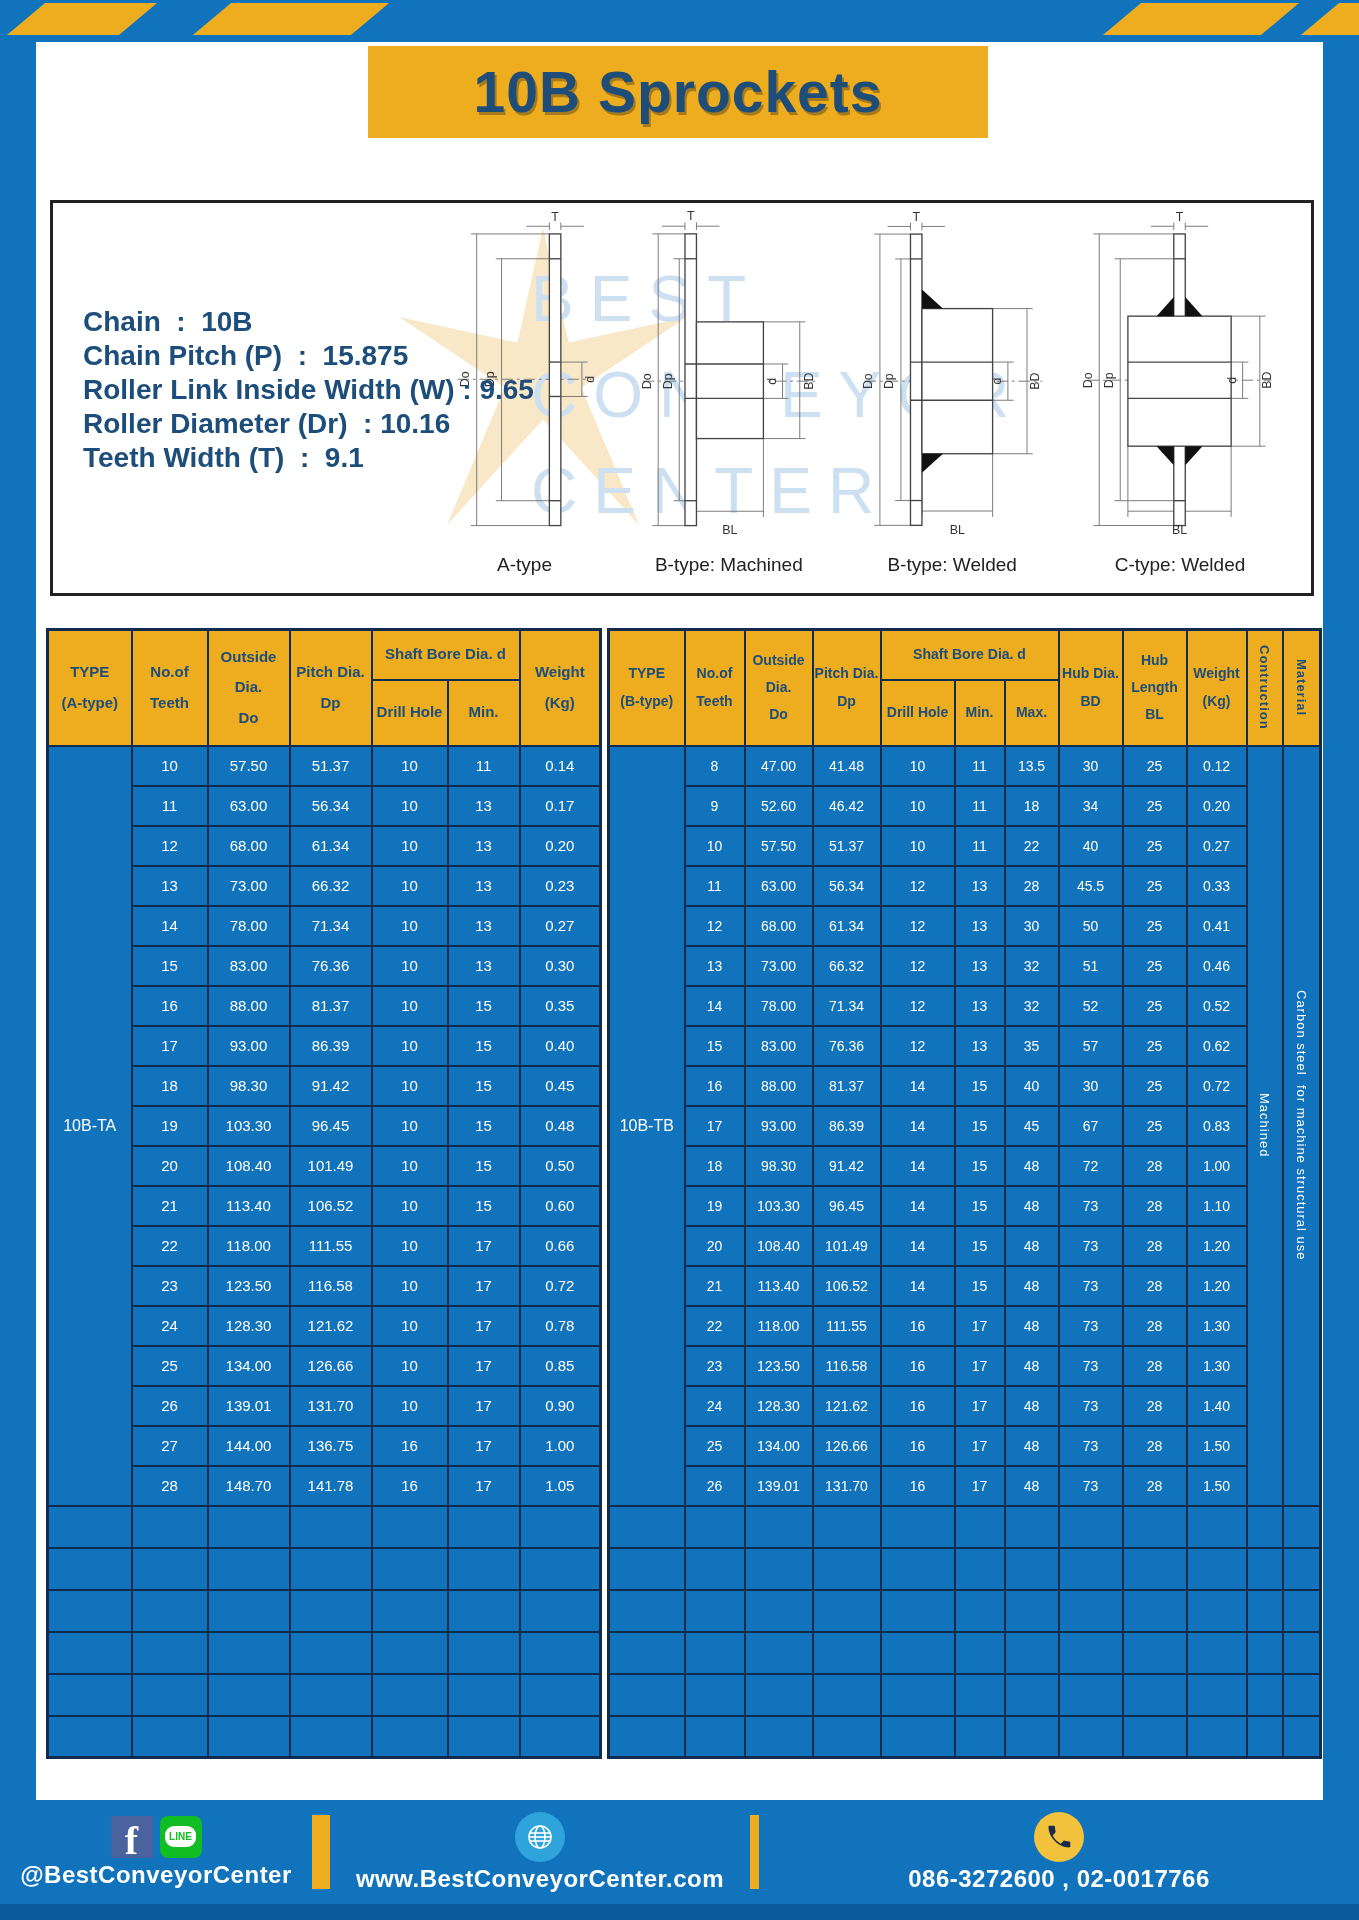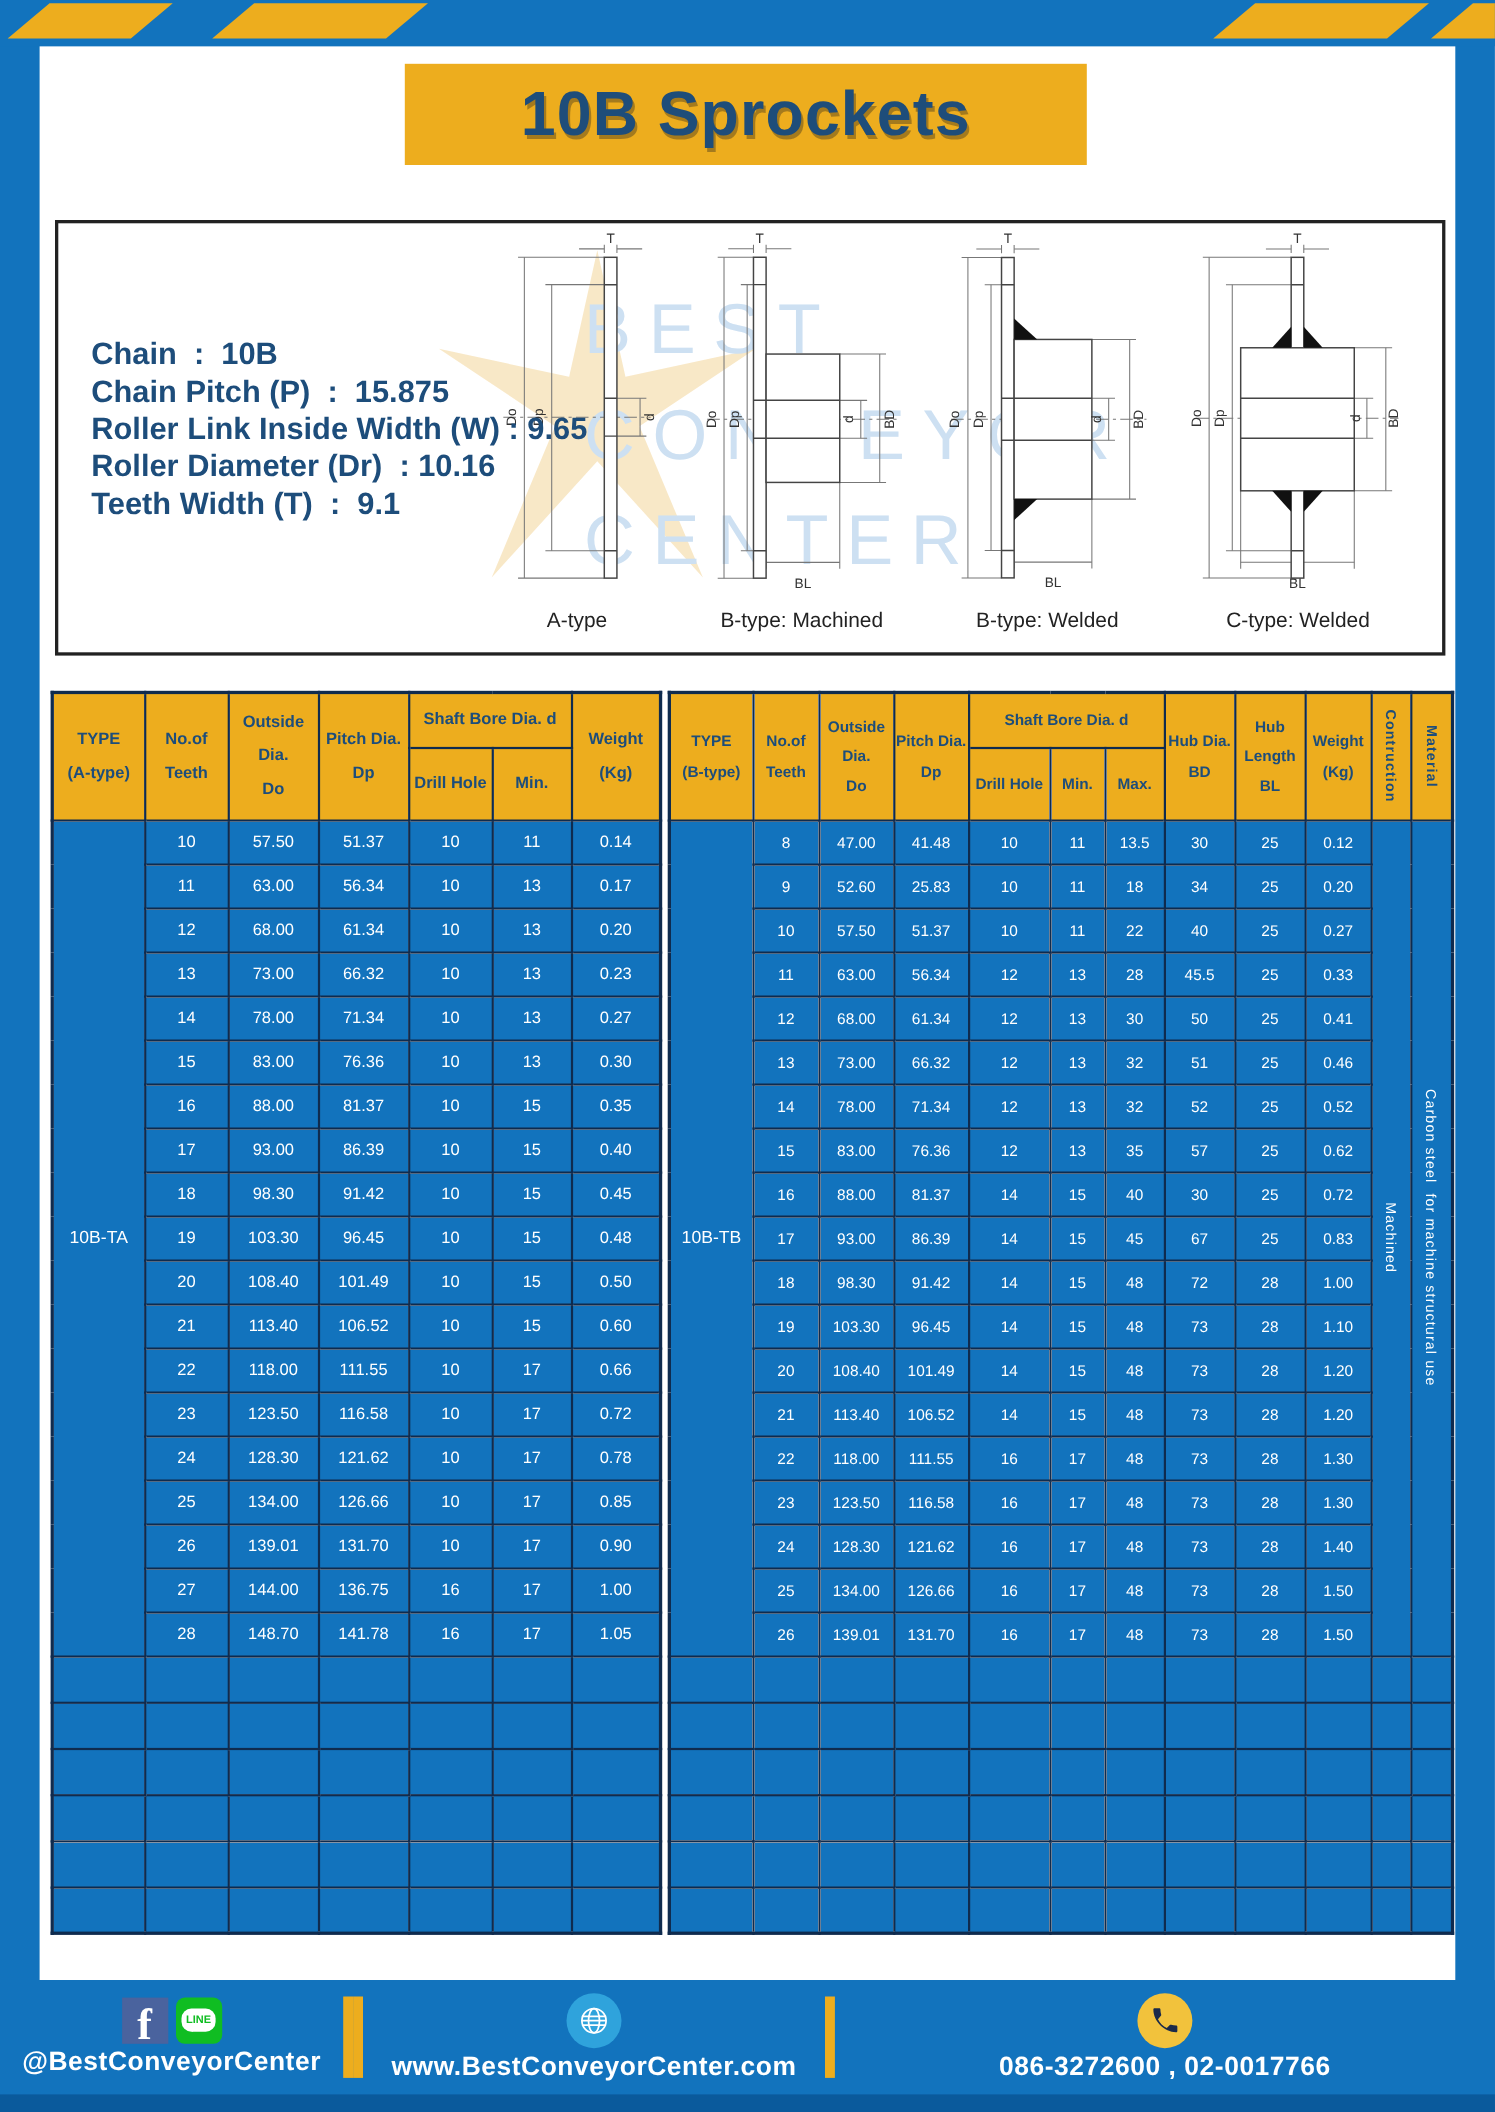--- a/index.html
+++ b/index.html
@@ -6,21 +6,21 @@
   .page{position:relative;width:1359px;height:1920px;background:#1273BD;overflow:hidden;
         font-family:"Liberation Sans",sans-serif;}
   .white-area{position:absolute;left:36px;top:42px;width:1287px;height:1758px;background:#ffffff;}
 
   
   .band{position:absolute;left:0;top:0;width:1359px;height:42px;background:#1273BD;overflow:hidden;z-index:5;}
   .stripe{position:absolute;top:3px;height:32px;background:#EDAD1E;transform:skewX(-50deg);}
   .s1{left:26px;width:112px}.s2{left:212px;width:158px}.s3{left:1122px;width:158px}.s4{left:1320px;width:100px}
 
   
-  .title-box{position:absolute;left:368px;top:58px;width:620px;height:92px;background:#EDAD1E;
+  .title-box{position:absolute;left:368px;top:46px;width:620px;height:92px;background:#EDAD1E;
              display:flex;align-items:center;justify-content:center;z-index:6;}
   .title-text{font-size:57px;font-weight:bold;color:#1E4D7A;letter-spacing:1px;
               text-shadow:2px 3px 0 rgba(30,30,30,.35);}
 
   
   .diagram-box{position:absolute;left:50px;top:200px;width:1258px;height:390px;background:#fff;
                border:3px solid #222;overflow:hidden;z-index:4;}
   .specs{position:absolute;left:30px;top:102px;z-index:3;}
   .spec-line{font-size:28px;font-weight:bold;color:#1D4D7B;line-height:34px;white-space:pre;}
   .wm-star{position:absolute;left:330px;top:18px;opacity:.9;z-index:1;}
@@ -581,21 +581,21 @@
             <td>13.5</td>
             <td>30</td>
             <td>25</td>
             <td>0.12</td>
             <td rowspan="19" class="vert-cell">Machined</td>
             <td rowspan="19" class="vert-cell">Carbon steel  for machine structural use</td>
           </tr>
           <tr class="data-row">
             <td>9</td>
             <td>52.60</td>
-            <td>25.83</td>
+            <td>46.42</td>
             <td>10</td>
             <td>11</td>
             <td>18</td>
             <td>34</td>
             <td>25</td>
             <td>0.20</td>
           </tr>
           <tr class="data-row">
             <td>10</td>
             <td>57.50</td>

